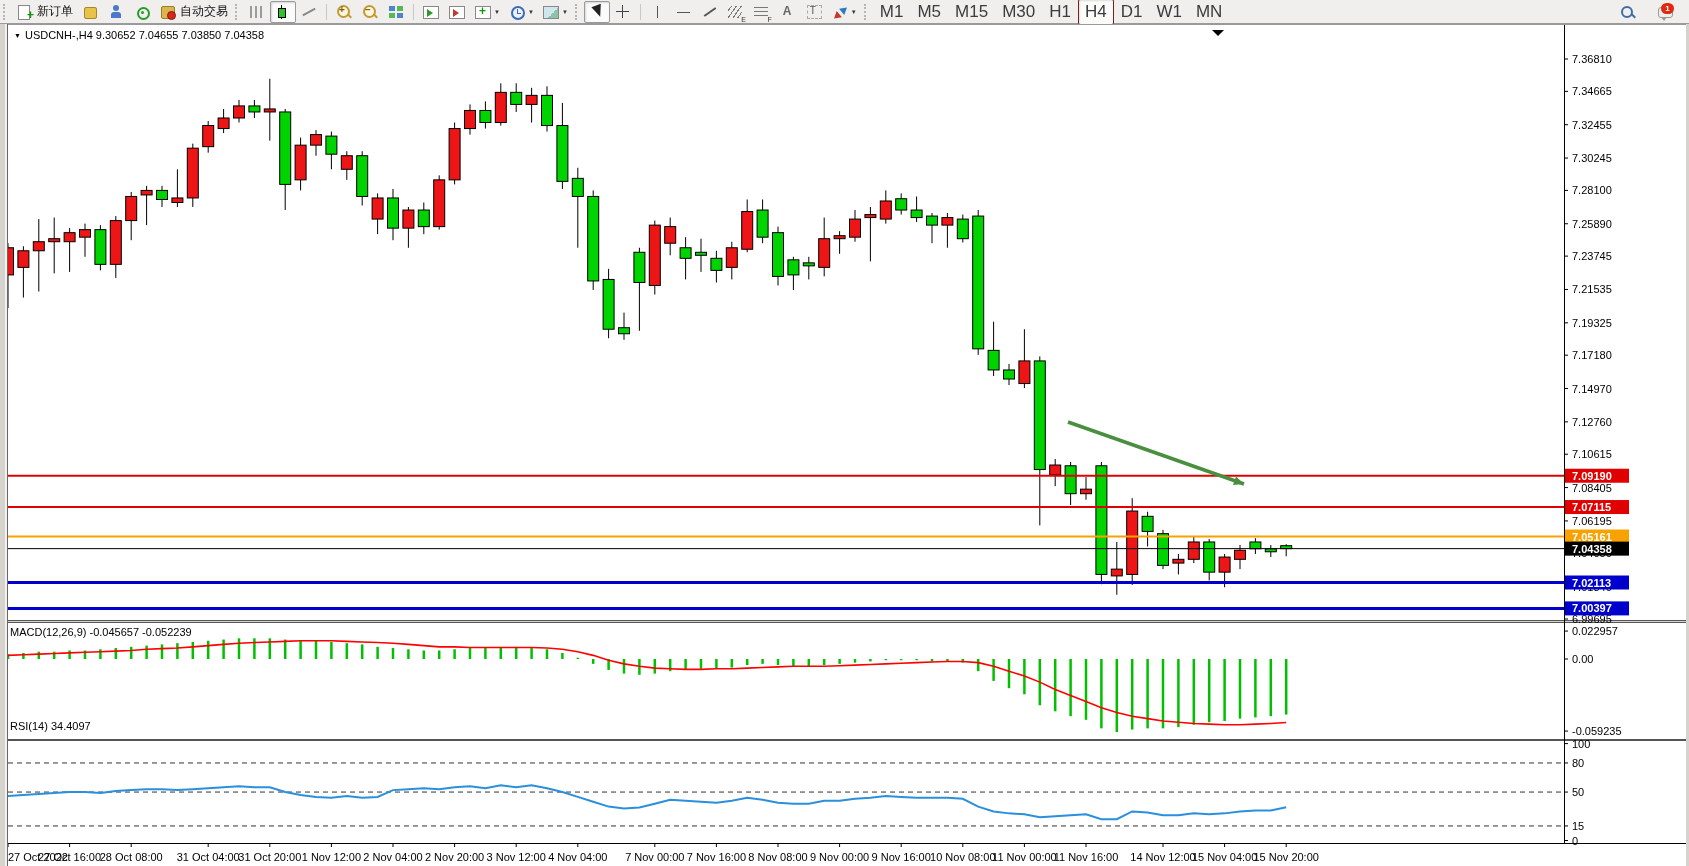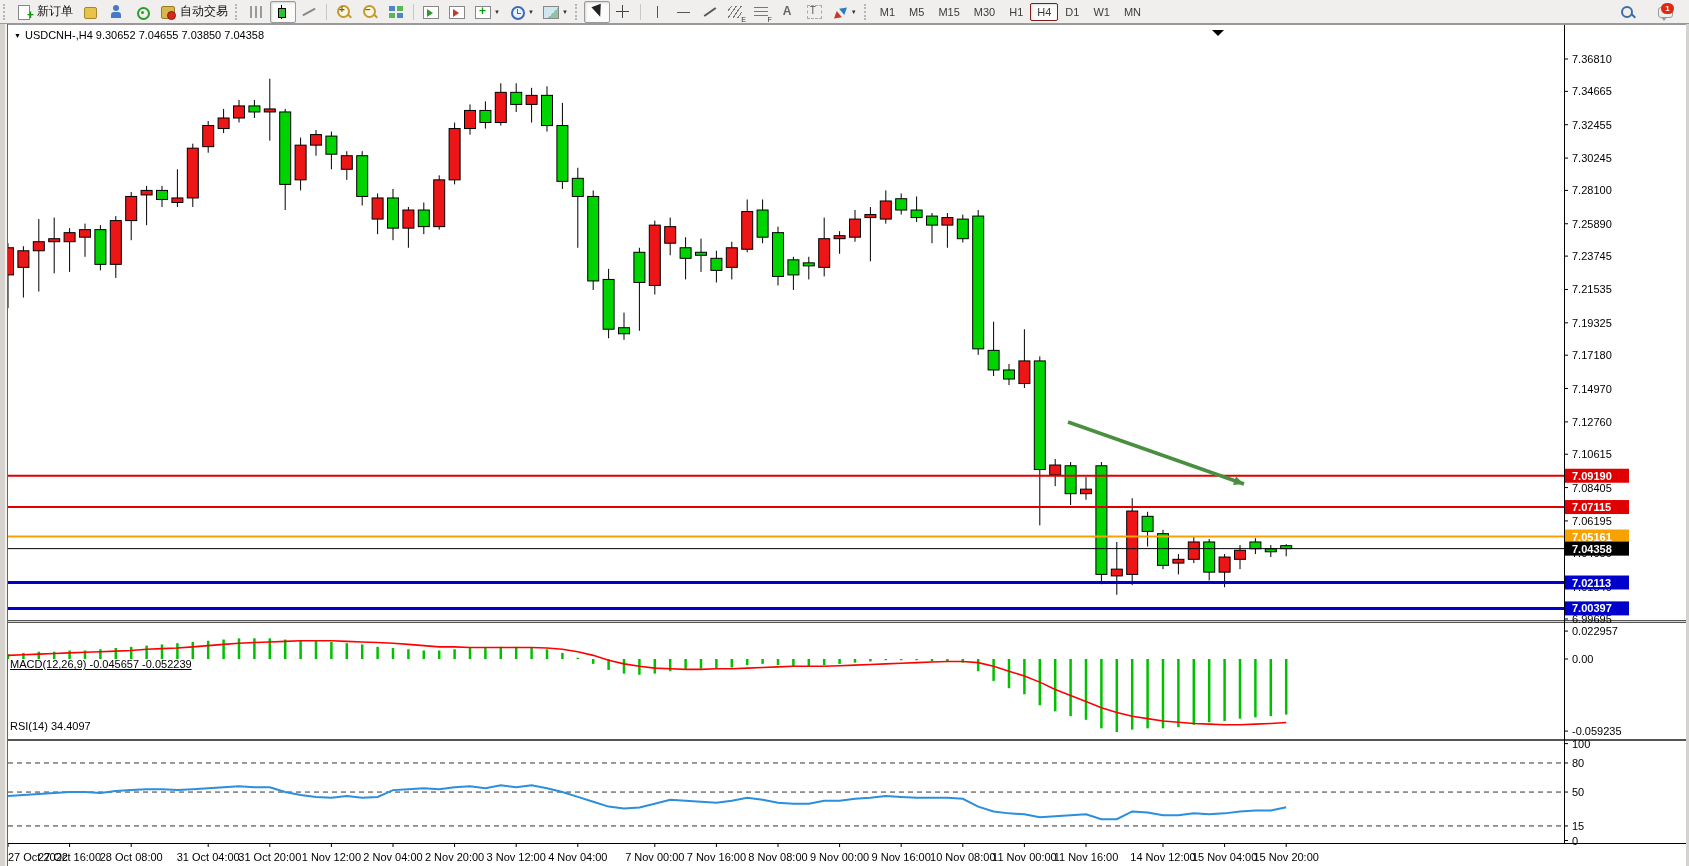--- a/index.html
+++ b/index.html
@@ -52,40 +52,40 @@
     background:repeating-linear-gradient(-55deg,transparent 0 3px,#777 3px 4px);}
   .ic-channel:after{content:"E";right:-1px;bottom:-3px;font-size:7px;color:#333;}
   .ic-fibo:before{left:1px;top:3px;width:14px;height:10px;
     background:repeating-linear-gradient(#777 0 1px,transparent 1px 4px);}
   .ic-fibo:after{content:"F";right:-1px;bottom:-3px;font-size:7px;color:#333;}
   .ic-A:before{content:"A";left:4px;top:0px;font-size:12px;color:#666;font-weight:bold;}
   .ic-T:before{content:"T";left:5px;top:1px;font-size:10px;color:#555;}
   .ic-T:after{left:2px;top:1px;width:13px;height:12px;border:1px dashed #aaa;}
   .ic-arrows:before{left:2px;top:3px;width:0;height:0;border:4px solid transparent;border-bottom:7px solid #c43a2a;transform:rotate(-10deg);}
   .ic-arrows:after{left:9px;top:4px;width:0;height:0;border:4px solid transparent;border-top:7px solid #2a7ac4;transform:rotate(-10deg);}
-  .tf{font-size:11px;color:#3c3c3c;padding:2px 6px;border:1px solid transparent;border-radius:2px;}
+  .tf{font-size:17px;color:#3c3c3c;padding:2px 6px;border:1px solid transparent;border-radius:2px;}
   .tf.active{border:1px solid #7f1d1d;background:#fcfcfb;box-shadow:inset 1px 1px 2px #ddd;}
   #toolbar-right{margin-left:auto;display:flex;align-items:center;padding-right:10px;}
   .ic-search:before{left:2px;top:2px;width:8px;height:8px;border:2px solid #3a6ea5;border-radius:50%;}
   .ic-search:after{left:12px;top:11px;width:5px;height:2px;background:#3a6ea5;transform:rotate(45deg);}
   .ic-chat{margin-left:12px;}
   .ic-chat:before{left:1px;top:3px;width:13px;height:9px;background:#eee;border:1px solid #999;border-radius:3px;}
   .ic-chat:after{left:4px;top:13px;width:0;height:0;border:3px solid transparent;border-top:4px solid #999;}
   #chat-badge{position:absolute;right:4px;top:1px;min-width:11px;height:11px;background:#e02a10;color:#fff;
     border-radius:6px;font-size:8px;font-weight:bold;text-align:center;line-height:11px;padding:0 1px;}
   
   #chart-region{position:absolute;left:0;top:24px;width:1689px;height:842px;background:#fff;}
   #left-strip{position:absolute;left:0;top:0;width:7px;height:842px;background:#d6d3ce;
     border-right:1px solid #666;box-shadow:inset -2px 0 0 #f4f2ee;}
   #right-strip{position:absolute;right:0;top:0;width:3px;height:842px;background:#d6d3ce;}
   #chart-svg{position:absolute;left:0;top:0;}
   .overlay-label{position:absolute;font-size:11px;color:#000;white-space:nowrap;}
   #symbol-line{left:14px;top:5px;}
   #symbol-line .mk{font-size:7px;vertical-align:1px;margin-right:4px;}
-  #macd-label{left:10px;top:634px;text-decoration:underline;}
+  #macd-label{left:10px;top:602px;}
   #rsi-label{left:10px;top:696px;}
   text{font-family:"Liberation Sans","DejaVu Sans",sans-serif;}
 </style>
 </head>
 <body>
 
 <div id="toolbar">
   <span class="grip"></span>
   <span class="tbtn">
     <span class="ic ic-doc"></span>

